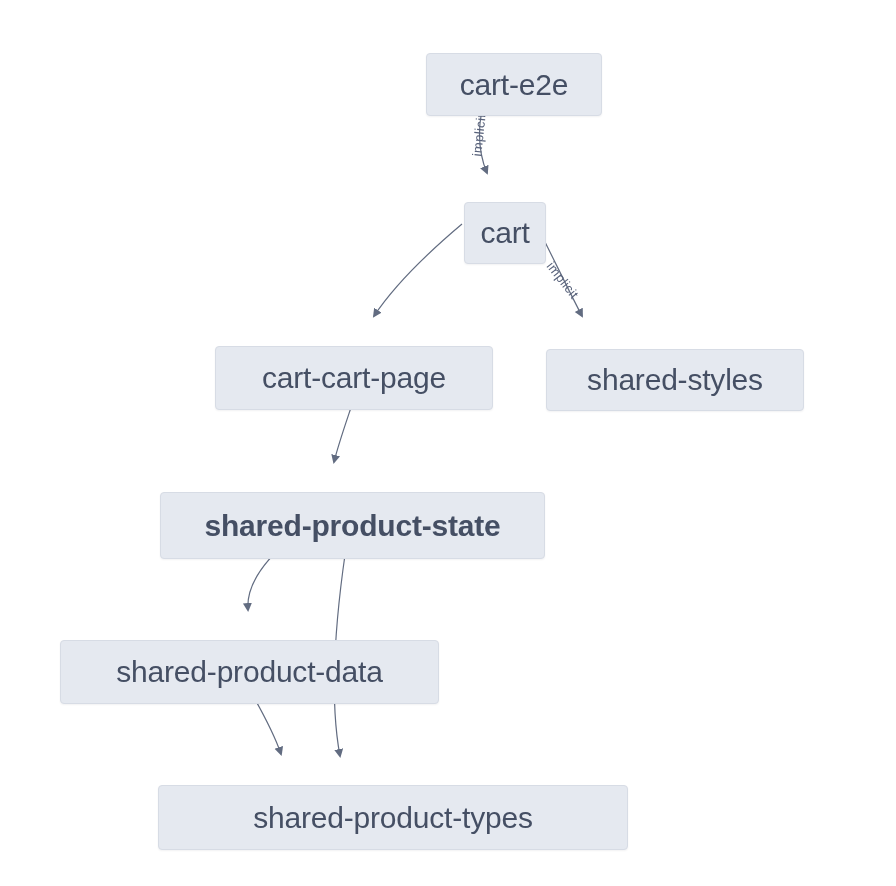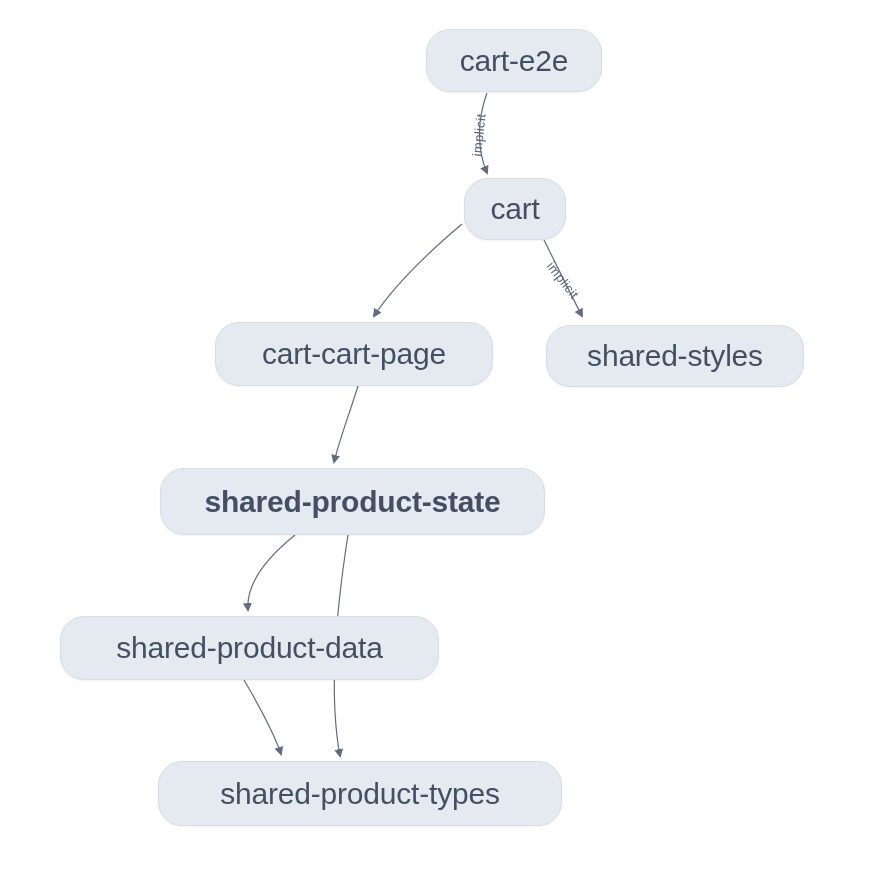--- a/index.html
+++ b/index.html
@@ -20,30 +20,31 @@
     left: 0; top: 0;
     width: 896px;
     height: 886px;
   }
   .graph-node {
     position: absolute;
     box-sizing: border-box;
     display: flex;
     align-items: center;
     justify-content: center;
-    border-radius: 24px;
+    border-radius: 4px;
     border: 1px solid #d7dce5;
     background: #e5e9f0;
     box-shadow: 0 1px 2px rgba(30,41,59,0.06);
     font-size: 30px;
     letter-spacing: -0.2px;
     color: #454f64;
     white-space: nowrap;
     cursor: pointer;
     user-select: none;
+    margin-top: 24px;
   }
   .edge-path {
     fill: none;
     stroke: #626c81;
     stroke-width: 1.2;
   }
   .edge-label {
     font-family: "Liberation Sans", sans-serif;
     font-size: 13px;
     letter-spacing: 0.4px;
@@ -71,32 +72,32 @@
       </g>
     <g id="edge-labels-group">
         <text class="edge-label" text-anchor="middle" dominant-baseline="middle" transform="translate(480,135) rotate(-84)">implicit</text>
         <text class="edge-label" text-anchor="middle" dominant-baseline="middle" transform="translate(562,281) rotate(52)">implicit</text>
       </g>
   </svg>
   <div id="nodes-group">
       <div class="graph-node" style="left: 426px; top: 29px; width: 176px; height: 63px;">
         <span>cart-e2e</span>
       </div>
-      <div class="graph-node" style="left: 464px; top: 178px; width: 102px; height: 62px;">
+      <div class="graph-node" style="left: 464px; top: 178px; width: 82px; height: 62px;">
         <span>cart</span>
       </div>
       <div class="graph-node" style="left: 215px; top: 322px; width: 278px; height: 64px; justify-content: center;">
         <span>cart-cart-page</span>
       </div>
       <div class="graph-node" style="left: 546px; top: 325px; width: 258px; height: 62px;">
         <span>shared-styles</span>
       </div>
       <div class="graph-node" style="left: 160px; top: 468px; width: 385px; height: 67px; font-weight: bold;">
         <span>shared-product-state</span>
       </div>
       <div class="graph-node" style="left: 60px; top: 616px; width: 379px; height: 64px;">
         <span>shared-product-data</span>
       </div>
-      <div class="graph-node" style="left: 158px; top: 761px; width: 404px; height: 65px;">
+      <div class="graph-node" style="left: 158px; top: 761px; width: 470px; height: 65px;">
         <span>shared-product-types</span>
       </div>
     </div>
 </div>
 
 </body></html>

